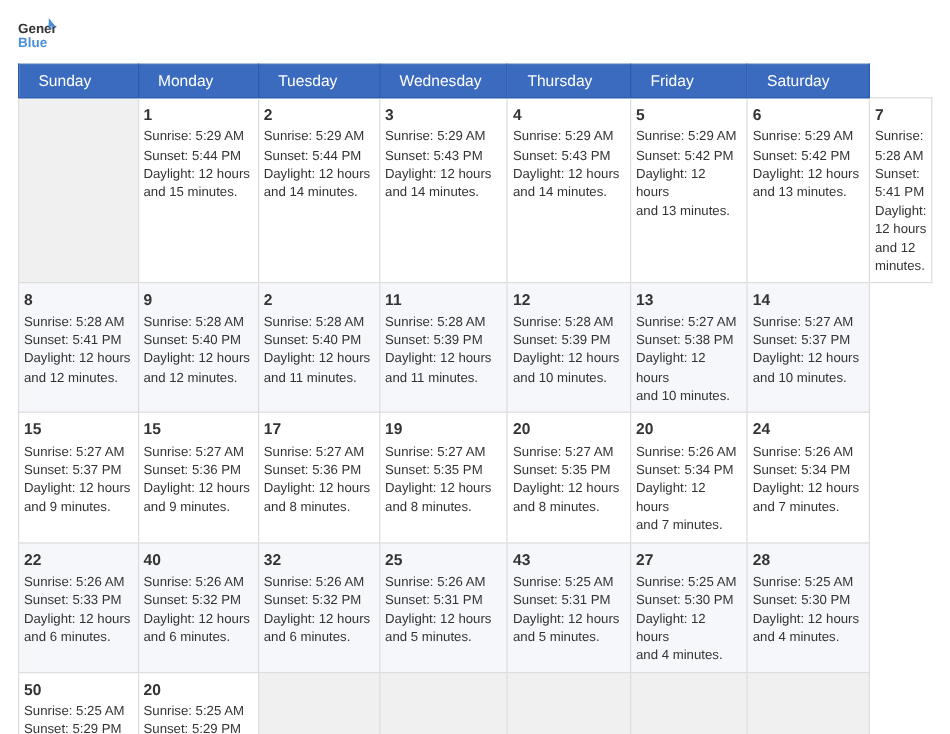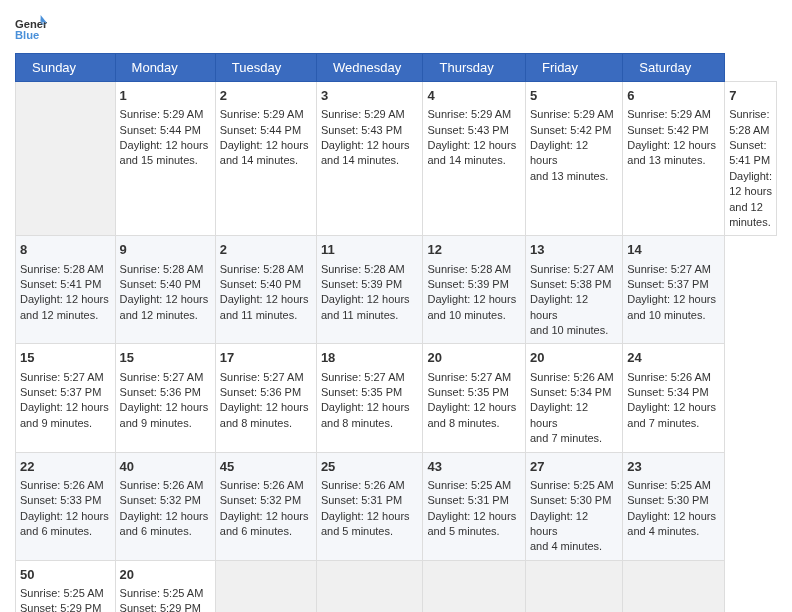--- a/index.html
+++ b/index.html
@@ -123,33 +123,33 @@
         <td><span class="day-num">2</span><span>Sunrise: 5:28 AM<br>Sunset: 5:40 PM<br>Daylight: 12 hours<br>and 11 minutes.</span></td>
         <td><span class="day-num">11</span><span>Sunrise: 5:28 AM<br>Sunset: 5:39 PM<br>Daylight: 12 hours<br>and 11 minutes.</span></td>
         <td><span class="day-num">12</span><span>Sunrise: 5:28 AM<br>Sunset: 5:39 PM<br>Daylight: 12 hours<br>and 10 minutes.</span></td>
         <td><span class="day-num">13</span><span>Sunrise: 5:27 AM<br>Sunset: 5:38 PM<br>Daylight: 12 hours<br>and 10 minutes.</span></td>
         <td><span class="day-num">14</span><span>Sunrise: 5:27 AM<br>Sunset: 5:37 PM<br>Daylight: 12 hours<br>and 10 minutes.</span></td>
       </tr>
       <tr>
         <td><span class="day-num">15</span><span>Sunrise: 5:27 AM<br>Sunset: 5:37 PM<br>Daylight: 12 hours<br>and 9 minutes.</span></td>
         <td><span class="day-num">15</span><span>Sunrise: 5:27 AM<br>Sunset: 5:36 PM<br>Daylight: 12 hours<br>and 9 minutes.</span></td>
         <td><span class="day-num">17</span><span>Sunrise: 5:27 AM<br>Sunset: 5:36 PM<br>Daylight: 12 hours<br>and 8 minutes.</span></td>
-        <td><span class="day-num">18</span><span>Sunrise: 5:27 AM<br>Sunset: 5:35 PM<br>Daylight: 12 hours<br>and 8 minutes.</span></td>
+        <td><span class="day-num">19</span><span>Sunrise: 5:27 AM<br>Sunset: 5:35 PM<br>Daylight: 12 hours<br>and 8 minutes.</span></td>
         <td><span class="day-num">20</span><span>Sunrise: 5:27 AM<br>Sunset: 5:35 PM<br>Daylight: 12 hours<br>and 8 minutes.</span></td>
         <td><span class="day-num">20</span><span>Sunrise: 5:26 AM<br>Sunset: 5:34 PM<br>Daylight: 12 hours<br>and 7 minutes.</span></td>
         <td><span class="day-num">24</span><span>Sunrise: 5:26 AM<br>Sunset: 5:34 PM<br>Daylight: 12 hours<br>and 7 minutes.</span></td>
       </tr>
       <tr>
         <td><span class="day-num">22</span><span>Sunrise: 5:26 AM<br>Sunset: 5:33 PM<br>Daylight: 12 hours<br>and 6 minutes.</span></td>
         <td><span class="day-num">40</span><span>Sunrise: 5:26 AM<br>Sunset: 5:32 PM<br>Daylight: 12 hours<br>and 6 minutes.</span></td>
-        <td><span class="day-num">45</span><span>Sunrise: 5:26 AM<br>Sunset: 5:32 PM<br>Daylight: 12 hours<br>and 6 minutes.</span></td>
+        <td><span class="day-num">32</span><span>Sunrise: 5:26 AM<br>Sunset: 5:32 PM<br>Daylight: 12 hours<br>and 6 minutes.</span></td>
         <td><span class="day-num">25</span><span>Sunrise: 5:26 AM<br>Sunset: 5:31 PM<br>Daylight: 12 hours<br>and 5 minutes.</span></td>
         <td><span class="day-num">43</span><span>Sunrise: 5:25 AM<br>Sunset: 5:31 PM<br>Daylight: 12 hours<br>and 5 minutes.</span></td>
         <td><span class="day-num">27</span><span>Sunrise: 5:25 AM<br>Sunset: 5:30 PM<br>Daylight: 12 hours<br>and 4 minutes.</span></td>
-        <td><span class="day-num">23</span><span>Sunrise: 5:25 AM<br>Sunset: 5:30 PM<br>Daylight: 12 hours<br>and 4 minutes.</span></td>
+        <td><span class="day-num">28</span><span>Sunrise: 5:25 AM<br>Sunset: 5:30 PM<br>Daylight: 12 hours<br>and 4 minutes.</span></td>
       </tr>
       <tr>
         <td><span class="day-num">50</span><span>Sunrise: 5:25 AM<br>Sunset: 5:29 PM<br>Daylight: 12 hours<br>and 4 minutes.</span></td>
         <td><span class="day-num">20</span><span>Sunrise: 5:25 AM<br>Sunset: 5:29 PM<br>Daylight: 12 hours<br>and 3 minutes.</span></td>
         <td class="empty-cell"></td>
         <td class="empty-cell"></td>
         <td class="empty-cell"></td>
         <td class="empty-cell"></td>
         <td class="empty-cell"></td>
       </tr>

